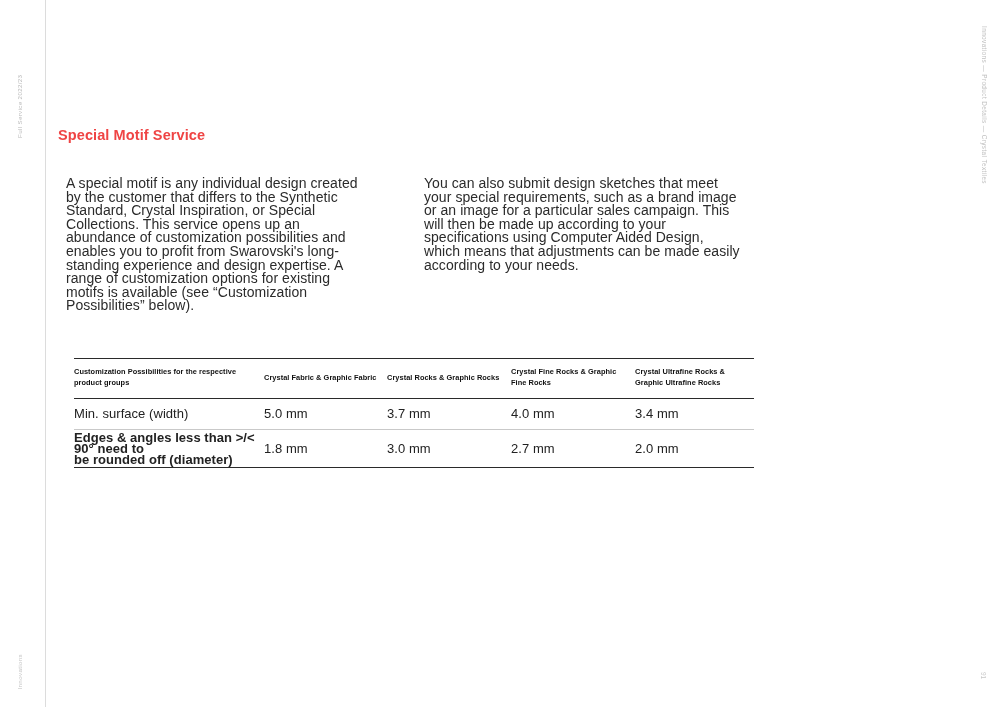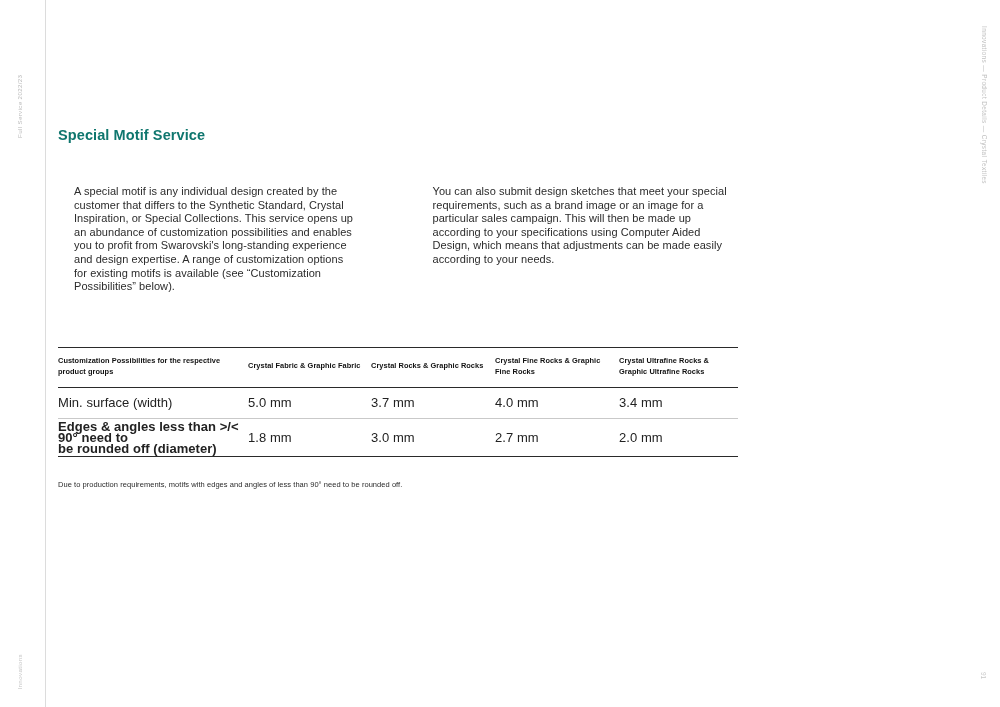--- a/index.html
+++ b/index.html
@@ -91,49 +91,50 @@
     left: 58px;
     top: 0;
     width: 690px;
   }
   .page-title {
     margin: 0;
     padding-top: 127px;
     font-size: 14.5px;
     font-weight: bold;
     letter-spacing: 0.1px;
-    color: #0f766e;
+    color: #ef4444;
   }
 
   .intro {
     display: flex;
     gap: 47px;
     margin-top: 26px;
   }
   .intro p {
-    margin: 16px;
+    margin: 8px;
     width: 308px;
-    font-size: 11px;
+    font-size: 14px;
     line-height: 13.6px;
     color: #2b2b2b;
     letter-spacing: 0.06px;
   }
   .intro p.col-right {
     width: 330px;
   }
 
   
   .tbl-wrap {
     margin-top: 37px;
     width: 680px;
   }
   table.specs {
     border-collapse: collapse;
     width: 680px;
     table-layout: fixed;
+    margin-left: 16px;
   }
   table.specs th,
   table.specs td {
     text-align: left;
     vertical-align: middle;
     font-size: 13px;
     letter-spacing: 0.05px;
     color: #222222;
     padding: 0;
   }
@@ -243,16 +244,15 @@
             <td class="tall">1.8 mm</td>
             <td class="tall">3.0 mm</td>
             <td class="tall">2.7 mm</td>
             <td class="tall">2.0 mm</td>
           </tr>
 
         </tbody>
       </table>
     </div>
 
-    <div class="footnote">Due to production requirements, motifs with edges and angles of less than 90° need to be rounded off.</div>
 
   </div>
 </div>
 
 </body></html>

